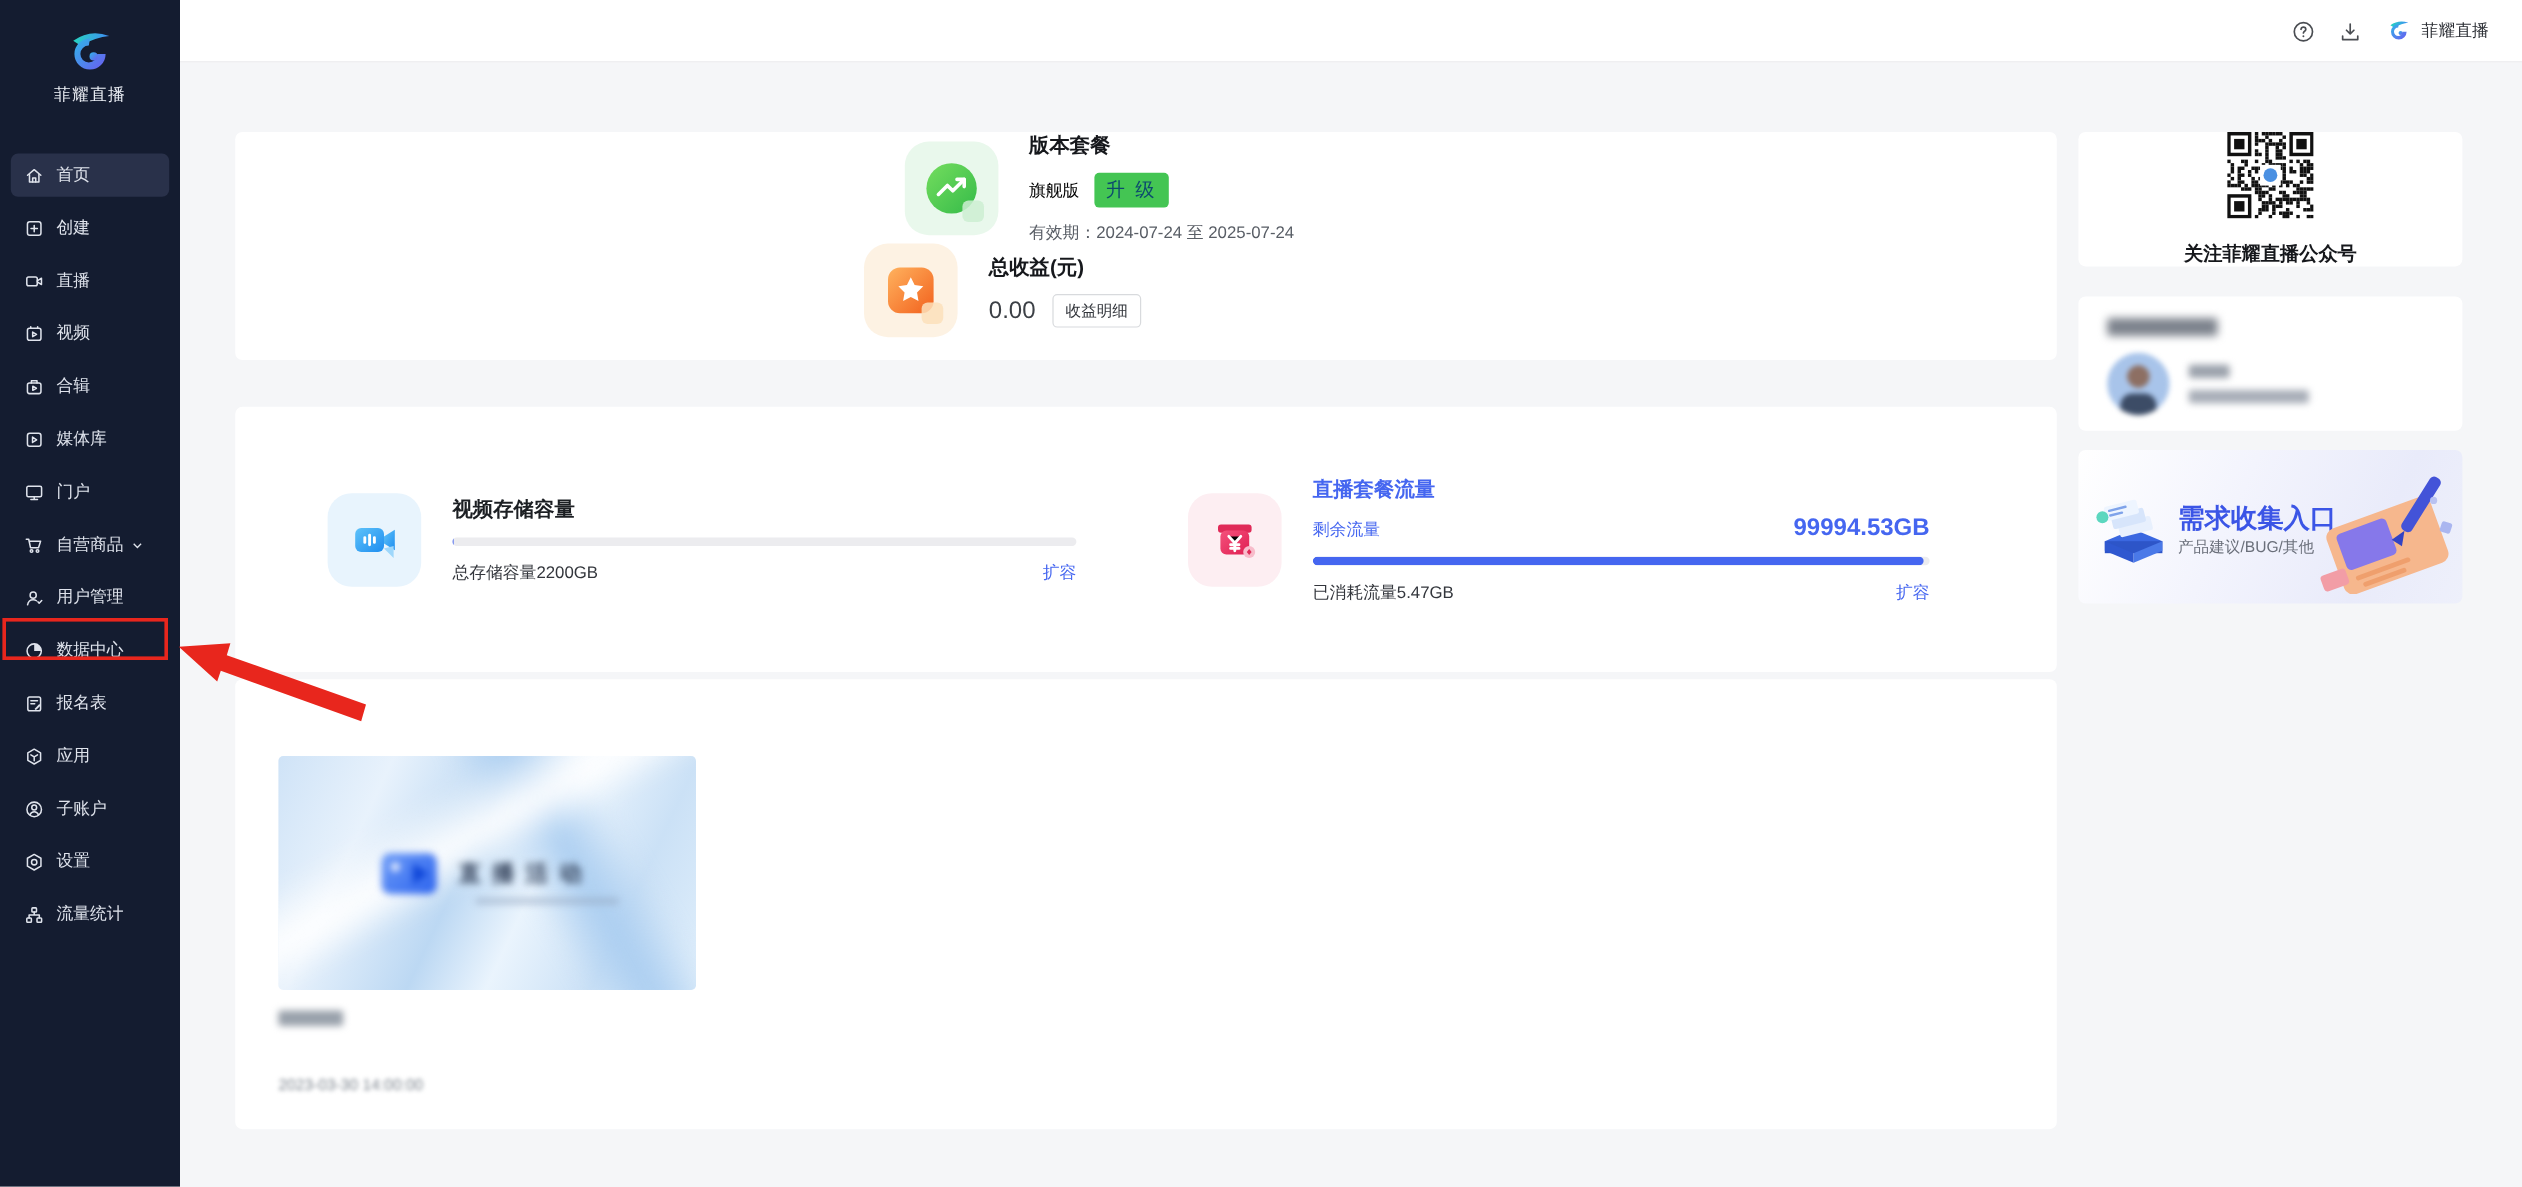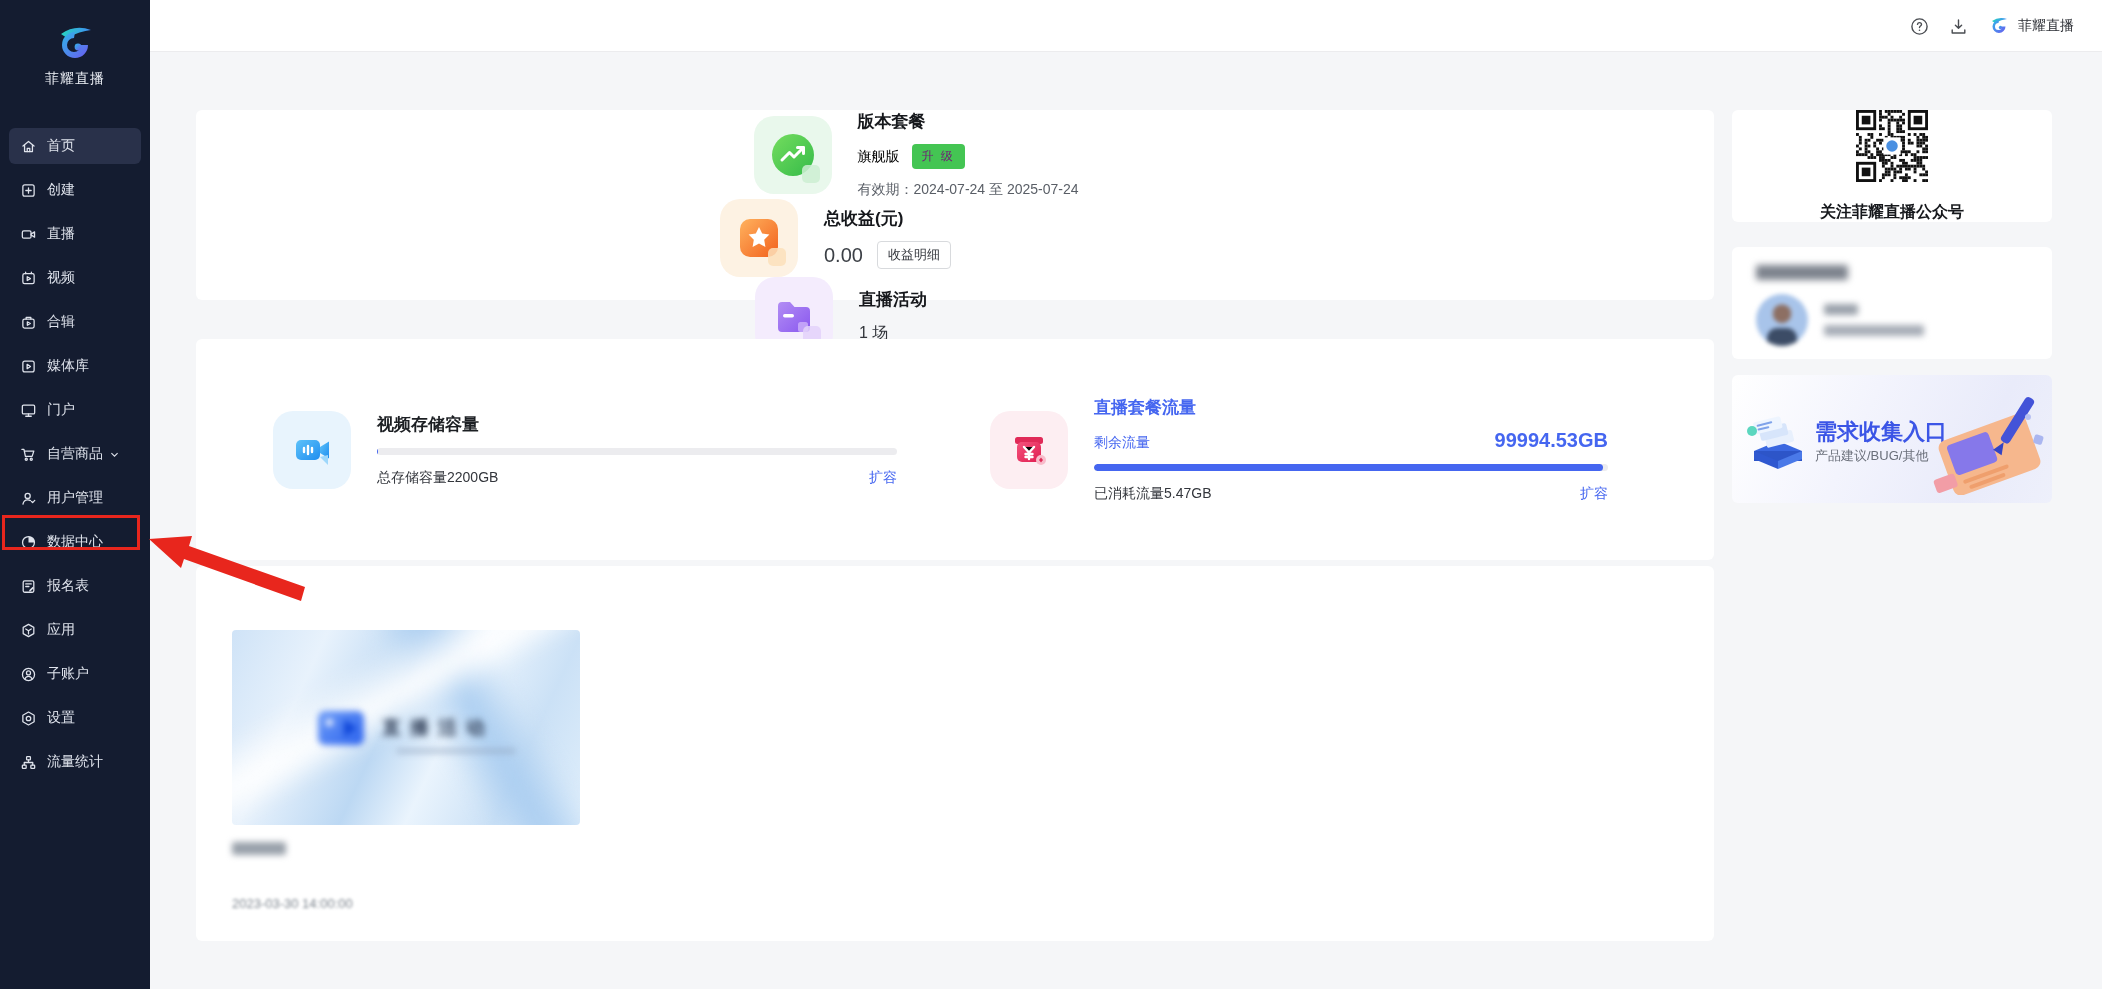--- a/index.html
+++ b/index.html
@@ -32,21 +32,21 @@
   .stat { display:flex; align-items:center; }
   .stat-1 { margin-left:77px; width:480px; }
   .stat-2 { width:470px; }
   .stat-3 { width:400px; }
   .tile { width:78px; height:78px; border-radius:20px; position:relative; flex:none; display:flex; align-items:center; justify-content:center; }
   .tile-accent { position:absolute; right:12px; bottom:11px; width:18px; height:18px; border-radius:5px; opacity:.85; }
   .stat-body { margin-left:26px; }
   .stat-title { font-size:17px; font-weight:bold; color:#16181c; }
   .stat-row { display:flex; align-items:center; margin-top:11px; }
   .plan-tier { font-size:14px; color:#000000; }
-  .upgrade-badge { margin-left:12px; background:#44c553; color:#701a75; font-size:12px; padding:4px 10px; border-radius:4px; cursor:pointer; letter-spacing:2px; }
+  .upgrade-badge { margin-left:12px; background:#44c553; color:#0c4a6e; font-size:16px; padding:4px 10px; border-radius:4px; cursor:pointer; letter-spacing:2px; }
   .plan-validity { font-size:14px; color:#595e66; margin-top:12px; }
   .big-num { font-size:20px; color:#3c4046; }
   .detail-btn { margin-left:14px; border:1px solid #d8dadd; border-radius:4px; background:#fff; font-size:13px; color:#33363c; padding:4px 10px; cursor:pointer; }
   .live-count { font-size:16px; color:#33363c; margin-top:12px; }
 
   .card-usage { left:196px; top:339px; width:1518px; height:221px; }
   .usage-half { position:absolute; top:0; height:221px; display:flex; align-items:center; }
   .usage-left { left:77px; }
   .usage-right { left:794px; }
   .usage-body { margin-left:26px; width:520px; }
@@ -346,40 +346,20 @@
     </div>
     <div class="stat-body">
       <div class="stat-title">总收益(元)</div>
       <div class="stat-row">
         <span class="big-num">0.00</span>
         <button class="detail-btn">收益明细</button>
       </div>
     </div>
   </div>
 
-  <div class="stat stat-3">
-    <div class="tile" style="background:#f4ecfd;">
-      <span class="tile-accent" style="background:#e3d2fa;"></span>
-      <svg width="46" height="46" viewBox="0 0 46 46">
-        <defs>
-            <linearGradient id="gPurple" x1="0" y1="0" x2="1" y2="1">
-              <stop offset="0" stop-color="#b28df4"></stop>
-              <stop offset="1" stop-color="#8a58ef"></stop>
-            </linearGradient>
-          </defs>
-        <path d="M7 13a4 4 0 0 1 4-4h8l4.5 5H35a4 4 0 0 1 4 4v17a4 4 0 0 1-4 4H11a4 4 0 0 1-4-4z" fill="url(#gPurple)"></path>
-        <rect x="12" y="21" width="11" height="3.4" rx="1.7" fill="#fff"></rect>
-        <rect x="27" y="29" width="10" height="10" rx="2.5" fill="#c6a9f8" opacity=".9"></rect>
-      </svg>
-    </div>
-    <div class="stat-body">
-      <div class="stat-title">直播活动</div>
-      <div class="live-count">1 场</div>
-    </div>
-  </div>
 </div>
 
 <div class="card card-usage">
 
   <div class="usage-half usage-left">
     <div class="tile" style="background:#e8f4fd;">
       <svg width="46" height="46" viewBox="0 0 46 46">
         <defs>
             <linearGradient id="gBlue" x1="0" y1="0" x2="1" y2="1">
               <stop offset="0" stop-color="#5ec2f9"></stop>

